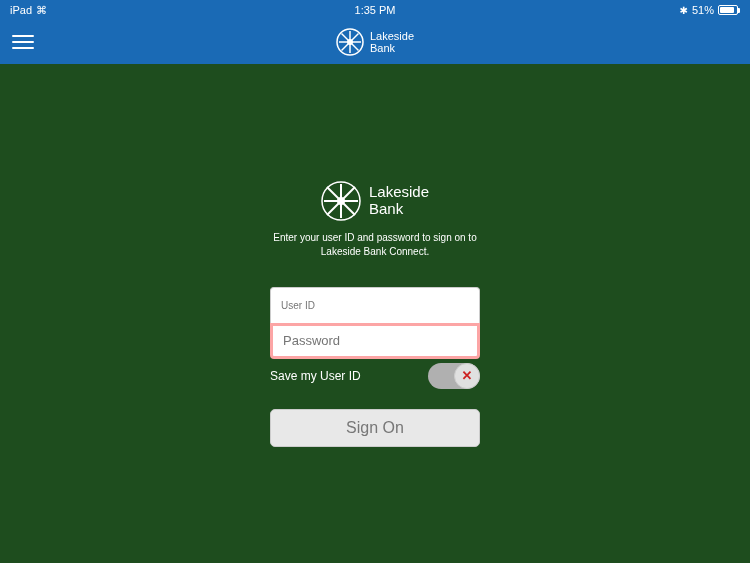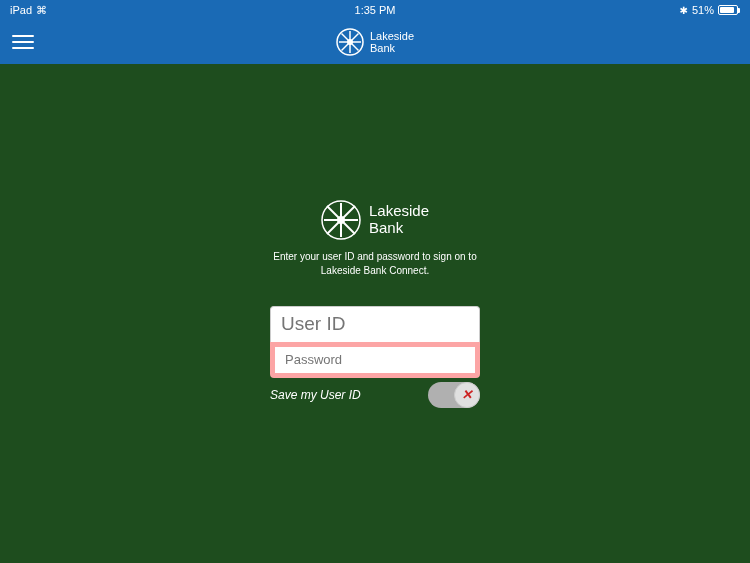--- a/index.html
+++ b/index.html
@@ -135,45 +135,44 @@
     }
 
     #userid-field {
       width: 210px;
       height: 36px;
       background: white;
       border: 1px solid #ccc;
       border-bottom: none;
       border-radius: 4px 4px 0 0;
       padding: 0 10px;
-      font-size: 19px;
+      font-size: 10px;
       color: #999;
       outline: none;
     }
 
     #password-field {
       width: 210px;
       height: 36px;
       background: white;
-      border: 5px solid #fca5a5;
+      border: 3px solid #fca5a5;
       border-radius: 0 0 4px 4px;
       padding: 0 10px;
       font-size: 13px;
       color: #999;
       outline: none;
     }
 
     #save-userid-row {
       width: 210px;
       display: flex;
       align-items: center;
       justify-content: space-between;
       margin-top: 4px;
       margin-bottom: 20px;
-      font-style: italic;
     }
     #save-userid-label {
       color: white;
       font-size: 12px;
     }
 
     #toggle-switch {
       width: 52px;
       height: 26px;
       background: #b0b0b0;
@@ -314,15 +313,18 @@
 
     <div id="save-userid-row">
       <span id="save-userid-label">Save my User ID</span>
       <div id="toggle-switch">
         <div id="toggle-knob">
           <span id="toggle-x">✕</span>
         </div>
       </div>
     </div>
 
+    <button id="sign-on-btn">
+      <span>Sign On</span>
+    </button>
 
   </div>
 </div>
 
 </body></html>

